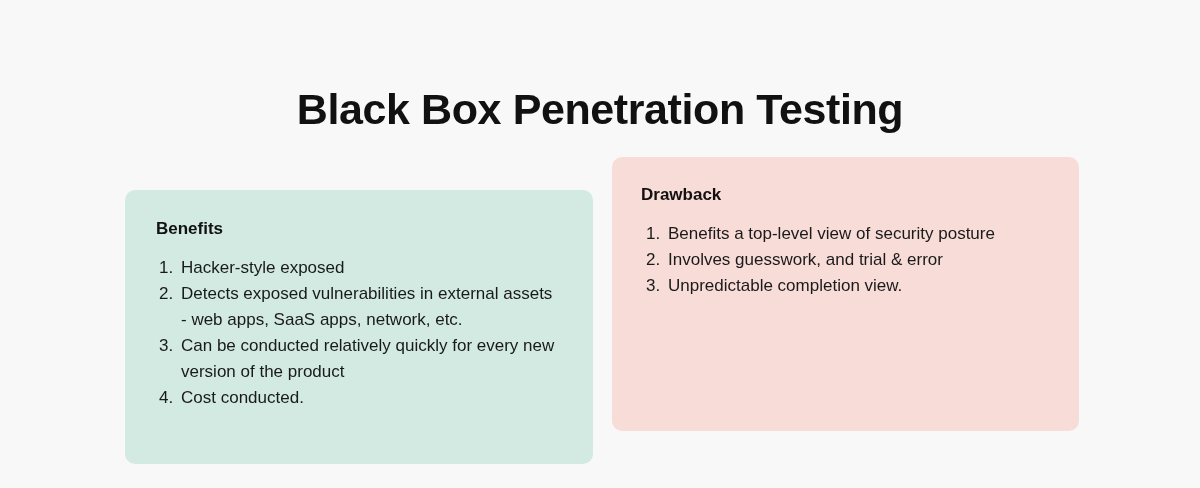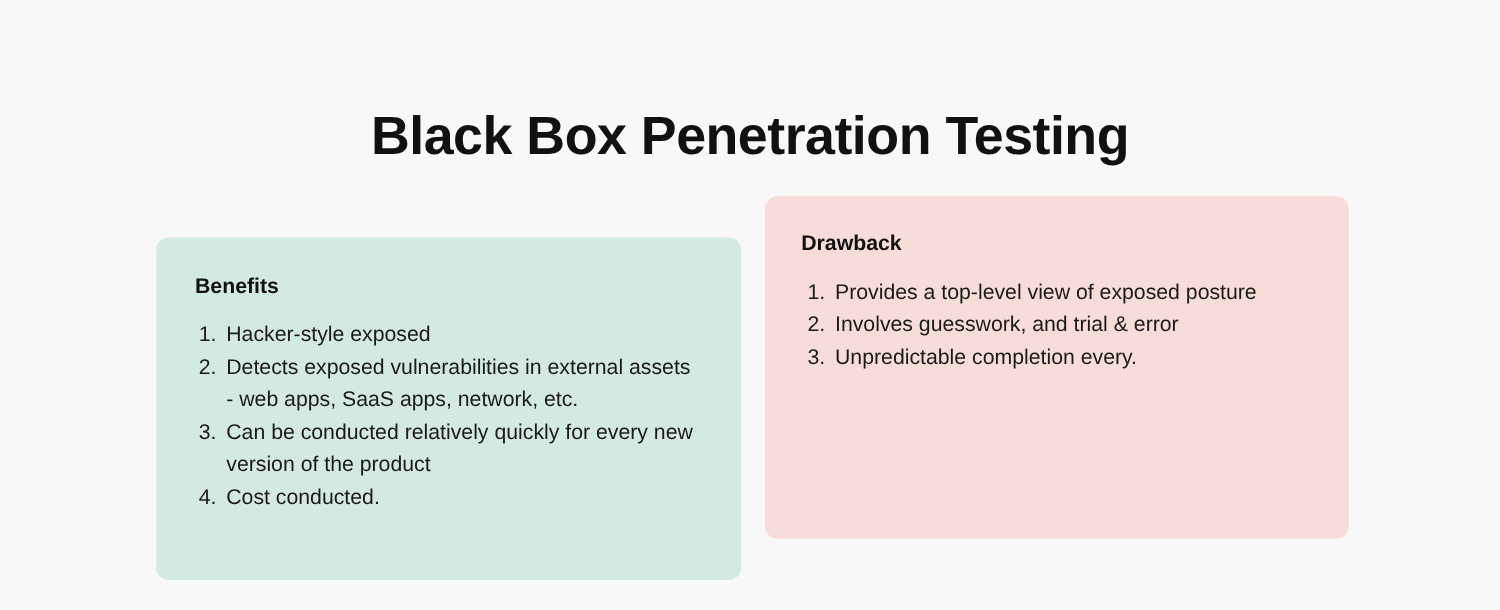--- a/index.html
+++ b/index.html
@@ -146,26 +146,26 @@
           <span class="li-text">Cost conducted.</span>
         </li>
       </ol>
   </section>
 
   <section class="card card-drawback" style="background: rgb(248, 220, 216);">
     <div class="card-heading">Drawback</div>
     <ol class="card-list">
         <li>
           <span class="li-marker">1.</span>
-          <span class="li-text">Provides a top-level view of exposed posture</span>
+          <span class="li-text">Benefits a top-level view of security posture</span>
         </li>
         <li>
           <span class="li-marker">2.</span>
           <span class="li-text">Involves guesswork, and trial &amp; error</span>
         </li>
         <li>
           <span class="li-marker">3.</span>
-          <span class="li-text">Unpredictable completion every.</span>
+          <span class="li-text">Unpredictable completion view.</span>
         </li>
       </ol>
   </section>
 
 </div>
 
 </body></html>

